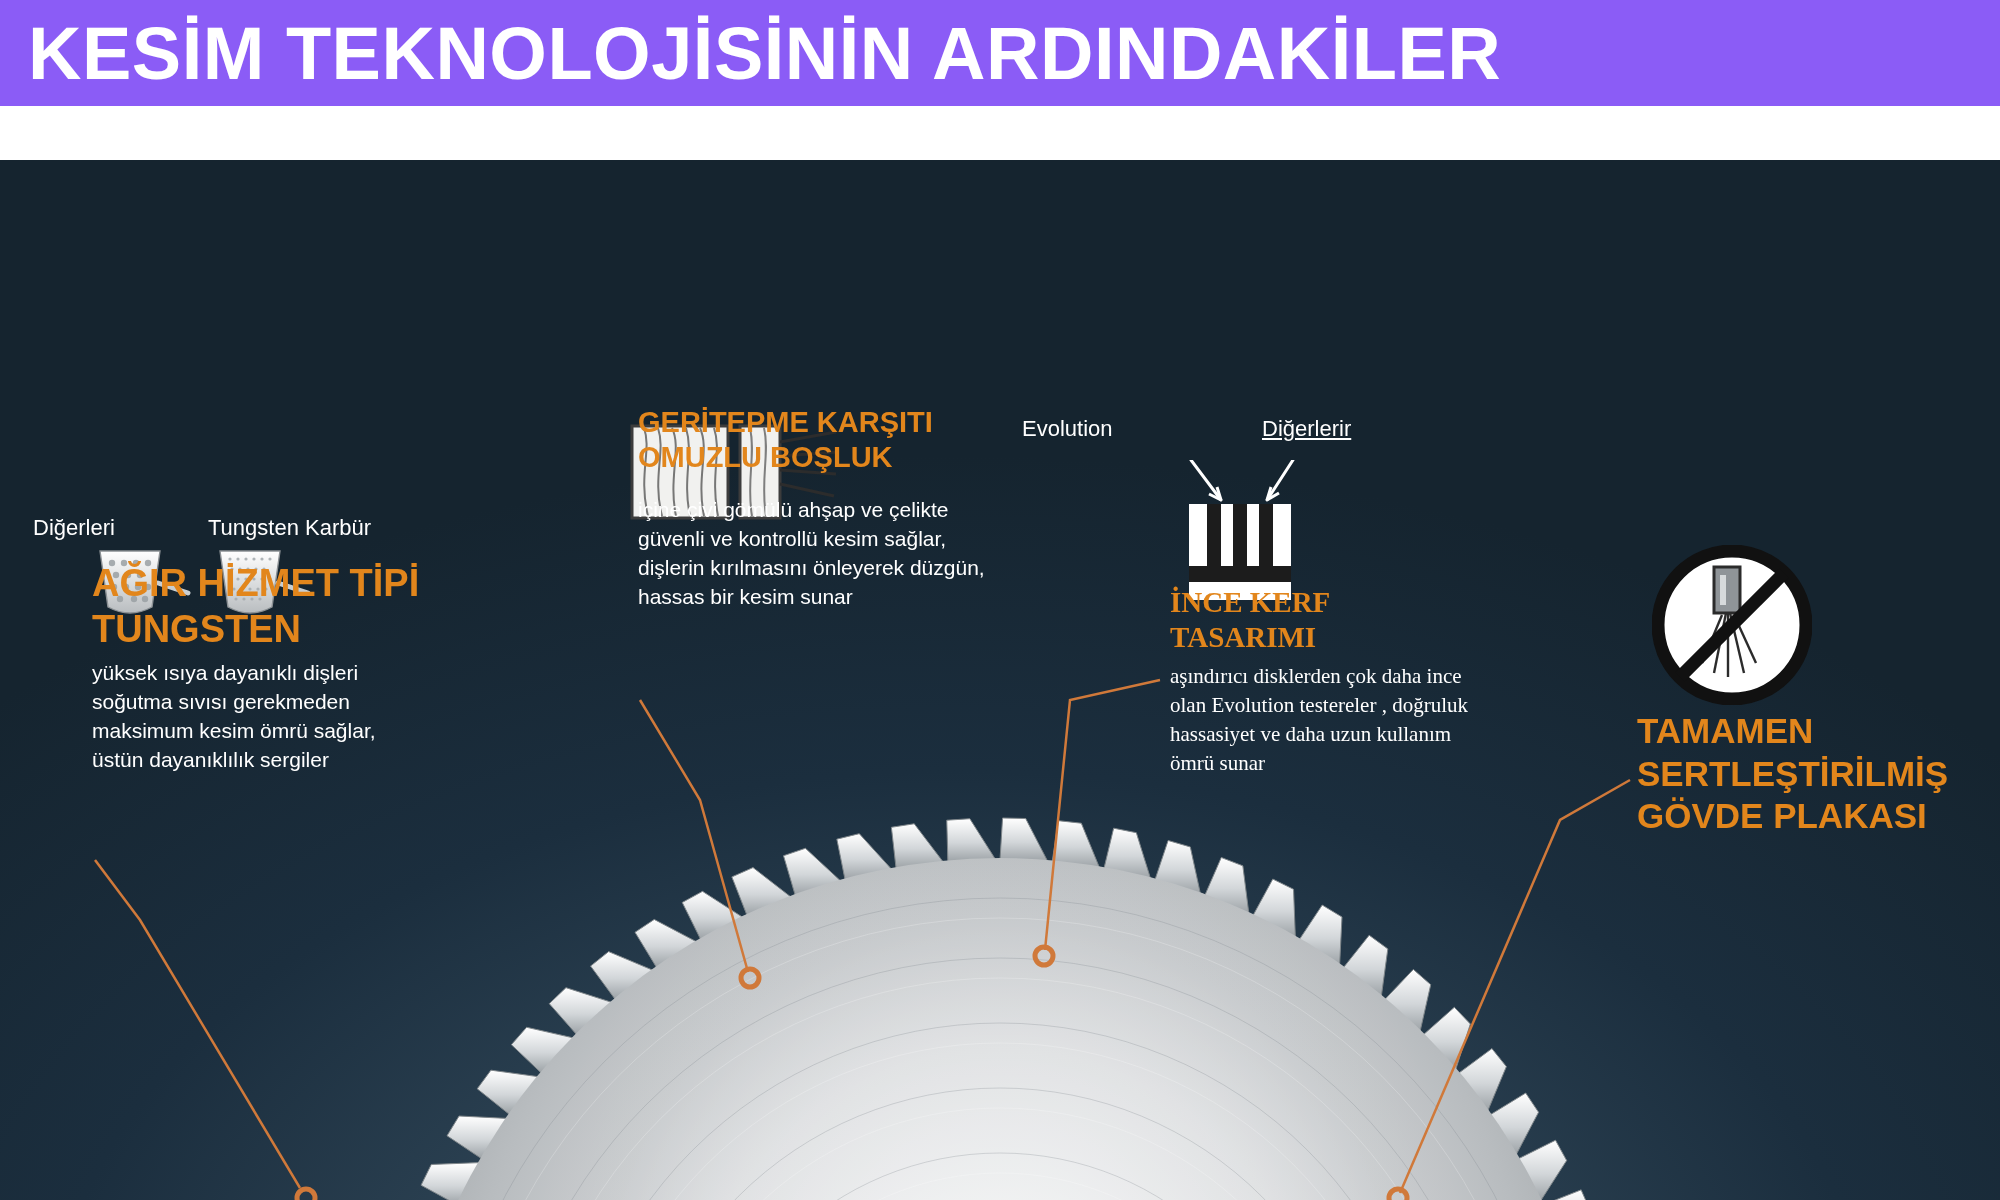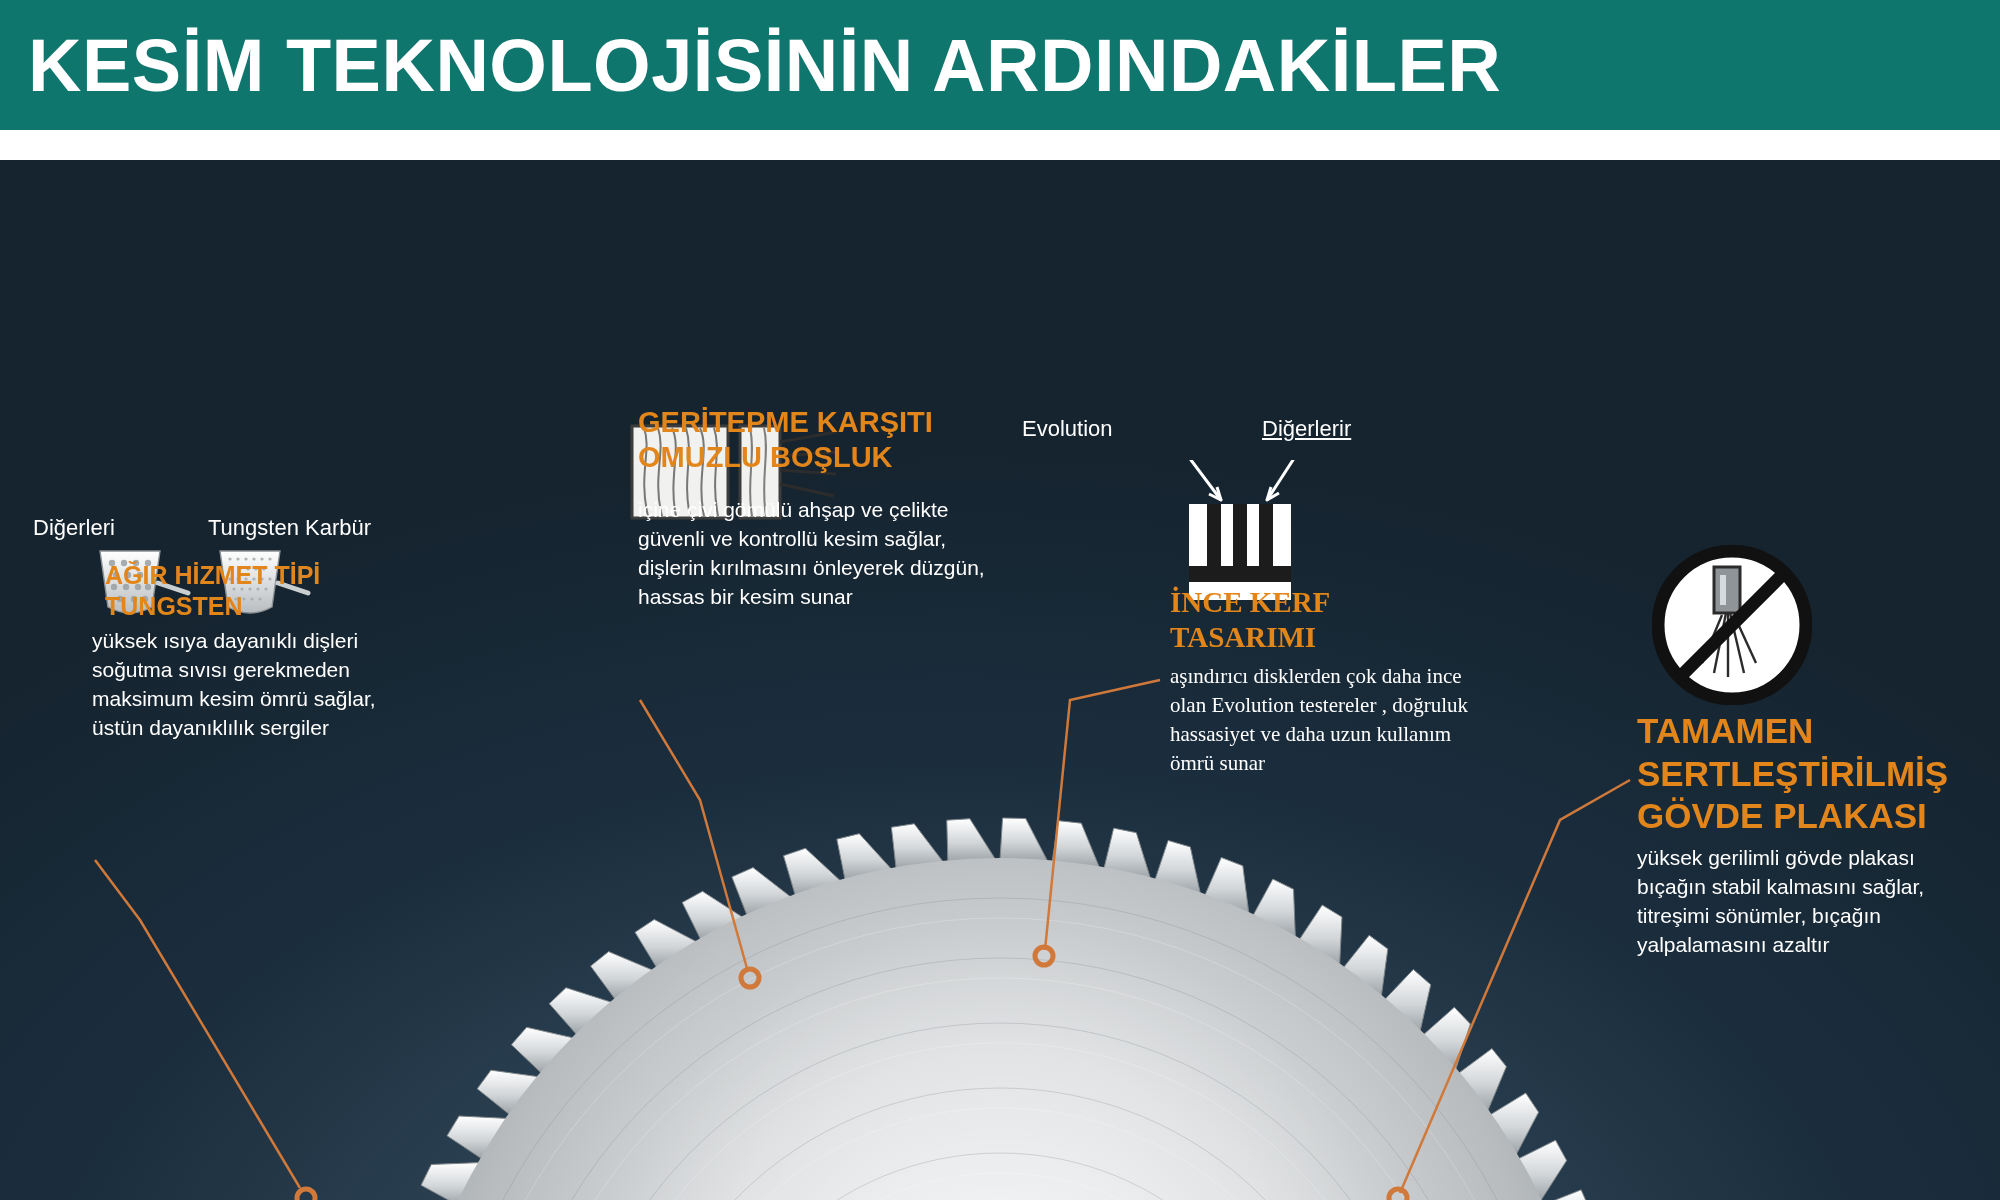--- a/index.html
+++ b/index.html
@@ -14,22 +14,22 @@
     overflow: hidden;
     font-family: "Liberation Sans", sans-serif;
     background: #ffffff;
   }
 
   
   #header-banner {
     position: absolute;
     left: 0; top: 0;
     width: 2000px;
-    height: 130px;
-    background: #0f766e;
+    height: 106px;
+    background: #8b5cf6;
     display: flex;
     align-items: center;
   }
   #header-title {
     color: #ffffff;
     font-size: 74px;
     font-weight: bold;
     letter-spacing: 0.5px;
     padding-left: 28px;
     white-space: nowrap;
@@ -66,21 +66,21 @@
     margin: 0 0 6px 0;
   }
   .callout-body {
     color: #ffffff;
     line-height: 1.38;
     margin: 0;
   }
 
   
   #callout-tungsten { left: 92px; top: 400px; width: 330px; }
-  #callout-tungsten .callout-title { font-size: 25px; margin-left: 13px; }
+  #callout-tungsten .callout-title { font-size: 38px; }
   #callout-tungsten .callout-body { font-size: 21px; }
 
   
   #callout-shoulder { left: 638px; top: 245px; width: 370px; }
   #callout-shoulder .callout-title { font-size: 29px; }
   #callout-shoulder .callout-body { font-size: 21px; margin-top: 20px; }
 
   
   #callout-kerf { left: 1170px; top: 425px; width: 300px; font-family: Liberation Serif, serif; }
   #callout-kerf .callout-title { font-size: 29px; }
@@ -397,17 +397,16 @@
       <div class="callout-body">içine çivi gömülü ahşap ve çelikte güvenli ve kontrollü kesim sağlar, dişlerin kırılmasını önleyerek düzgün, hassas bir kesim sunar</div>
     </div>
 
     <div class="callout" id="callout-kerf">
       <div class="callout-title">İNCE KERF TASARIMI</div>
       <div class="callout-body">aşındırıcı disklerden çok daha ince olan Evolution testereler , doğruluk hassasiyet ve daha uzun kullanım ömrü sunar</div>
     </div>
 
     <div class="callout" id="callout-plate">
       <div class="callout-title">TAMAMEN SERTLEŞTİRİLMİŞ GÖVDE PLAKASI</div>
-      <div class="callout-body">yüksek gerilimli gövde plakası bıçağın stabil kalmasını sağlar, titreşimi sönümler, bıçağın yalpalamasını azaltır</div>
     </div>
 
   </div>
 </div>
 
 </body></html>

